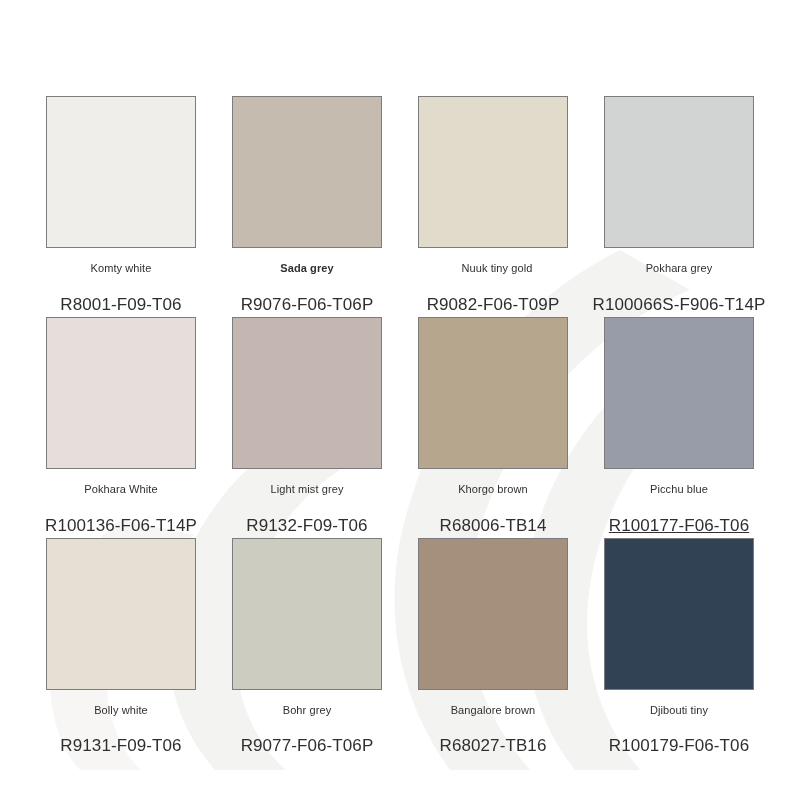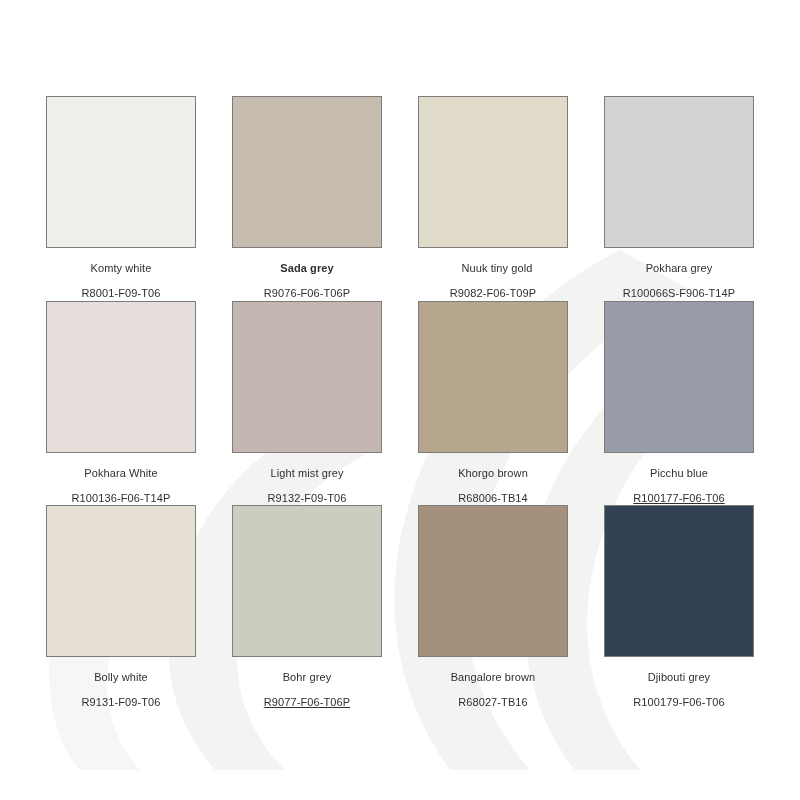--- a/index.html
+++ b/index.html
@@ -62,24 +62,24 @@
 
   .swatch-name {
     display: block;
     font-size: 11px;
     color: #2f2f2f;
     letter-spacing: 0.1px;
   }
 
   .swatch-code {
     display: block;
-    font-size: 11px;
+    font-size: 17px;
     color: #2f2f2f;
     letter-spacing: 0.1px;
-    margin-top: 10px;
+    margin-top: 18px;
   }
 </style>
 </head>
 <body style="background-color: rgb(255, 255, 255);">
 
 <svg id="watermark" viewBox="0 0 800 800" xmlns="http://www.w3.org/2000/svg" aria-hidden="true">
   <g fill="#f3f3f1">
     <path d="M620 250 C 520 300, 430 400, 400 540 C 385 620, 400 700, 450 770
              L 530 770 C 470 700, 455 620, 475 545 C 510 415, 595 330, 690 290 Z"></path>
     <path d="M700 330 C 610 380, 540 470, 525 580 C 518 650, 535 720, 575 770
@@ -164,33 +164,33 @@
     <div class="swatch-caption">
       <span class="swatch-name" style="color: rgb(47, 47, 47);">Bolly white</span>
       <span class="swatch-code" style="color: rgb(47, 47, 47);">R9131-F09-T06</span>
     </div>
   </div>
 
   <div class="swatch-cell">
     <div class="swatch-chip" style="background-color: rgb(204, 204, 193); border-color: rgb(124, 124, 124);"></div>
     <div class="swatch-caption">
       <span class="swatch-name" style="color: rgb(47, 47, 47);">Bohr grey</span>
-      <span class="swatch-code" style="color: rgb(47, 47, 47); text-decoration: underline;">R9077-F06-T06P</span>
+      <span class="swatch-code" style="color: rgb(47, 47, 47);">R9077-F06-T06P</span>
     </div>
   </div>
 
   <div class="swatch-cell">
     <div class="swatch-chip" style="background-color: rgb(164, 144, 124); border-color: rgb(124, 124, 124);"></div>
     <div class="swatch-caption">
       <span class="swatch-name" style="color: rgb(47, 47, 47);">Bangalore brown</span>
       <span class="swatch-code" style="color: rgb(47, 47, 47);">R68027-TB16</span>
     </div>
   </div>
 
   <div class="swatch-cell">
     <div class="swatch-chip" style="background-color: rgb(48, 66, 84); border-color: rgb(124, 124, 124);"></div>
     <div class="swatch-caption">
-      <span class="swatch-name" style="color: rgb(47, 47, 47);">Djibouti grey</span>
+      <span class="swatch-name" style="color: rgb(47, 47, 47);">Djibouti tiny</span>
       <span class="swatch-code" style="color: rgb(47, 47, 47);">R100179-F06-T06</span>
     </div>
   </div>
 
 </main>
 
 </body></html>

